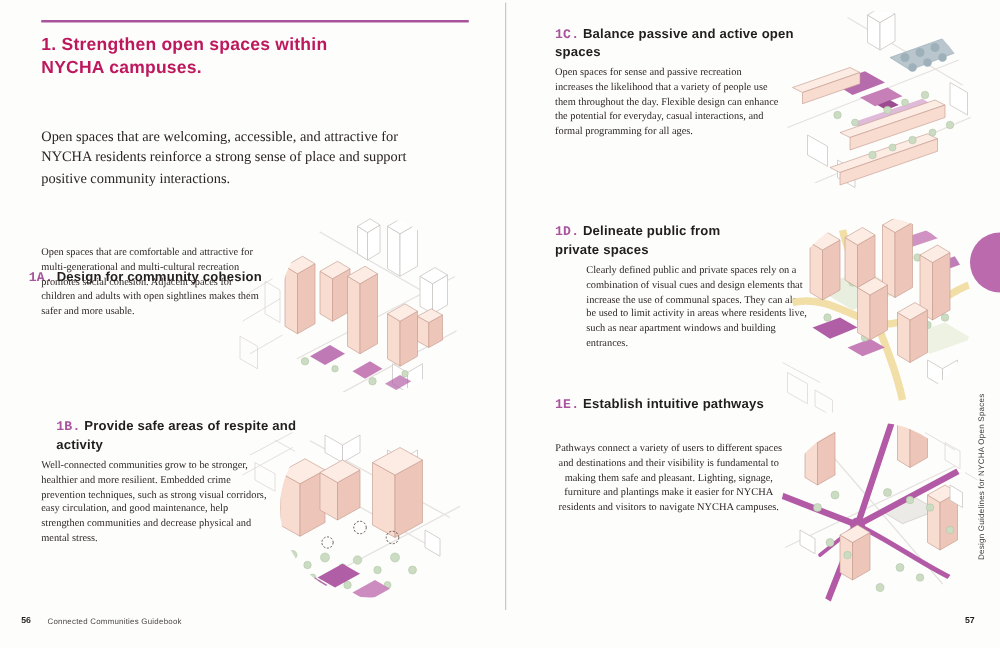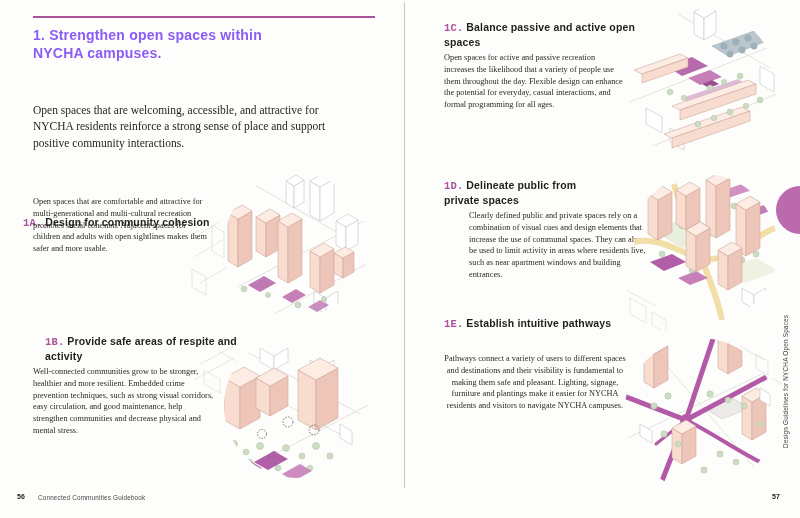--- a/index.html
+++ b/index.html
@@ -10,21 +10,21 @@
     -webkit-font-smoothing:antialiased;
   }
   .abs{position:absolute;}
   
   .spine{left:404px;top:2px;width:1px;height:486px;background:#cbc9c7;}
   
   .rule{left:33px;top:16px;width:342px;height:2px;background:#a8539c;}
   .page-title{
     left:33px;top:26px;width:270px;
     font-size:14px;font-weight:bold;line-height:1.32;letter-spacing:.2px;
-    color:#8b5cf6;
+    color:#be185d;
   }
   .intro{
     left:33px;top:66px;width:312px;
     font-family:"Liberation Serif",serif;
     font-size:11.5px;line-height:1.42;color:#2b2422;margin-top:36px;
   }
   
   .sec-head{
     font-size:10.5px;font-weight:bold;line-height:1.35;letter-spacing:.15px;
     color:#221e1c;
@@ -200,21 +200,21 @@
         <circle cx="72" cy="106" r="4.5"></circle>
         <circle cx="124" cy="102" r="5"></circle>
     </g>
   </g>
 </svg>
 
 <div class="abs folio folio-l">56</div>
 <div class="abs book-title">Connected Communities Guidebook</div>
 
 <div class="abs sec-head h1c"><span class="sec-num">1C.</span><span>Balance passive and active open spaces</span></div>
-<div class="abs sec-body b1c">Open spaces for active and passive recreation increases the likelihood that a variety of people use them throughout the day. Flexible design can enhance the potential for everyday, casual interactions, and formal programming for all ages.</div>
+<div class="abs sec-body b1c">Open spaces for sense and passive recreation increases the likelihood that a variety of people use them throughout the day. Flexible design can enhance the potential for everyday, casual interactions, and formal programming for all ages.</div>
 
 <svg class="abs il1c" width="170" height="160" viewBox="0 0 170 160">
   <defs>
       <clipPath id="c1c">
         <circle cx="82" cy="80" r="77"></circle>
       </clipPath>
     </defs>
   <g clip-path="url(#c1c)">
     <g class="street">
         <path d="M12,96 L154,40"></path>

